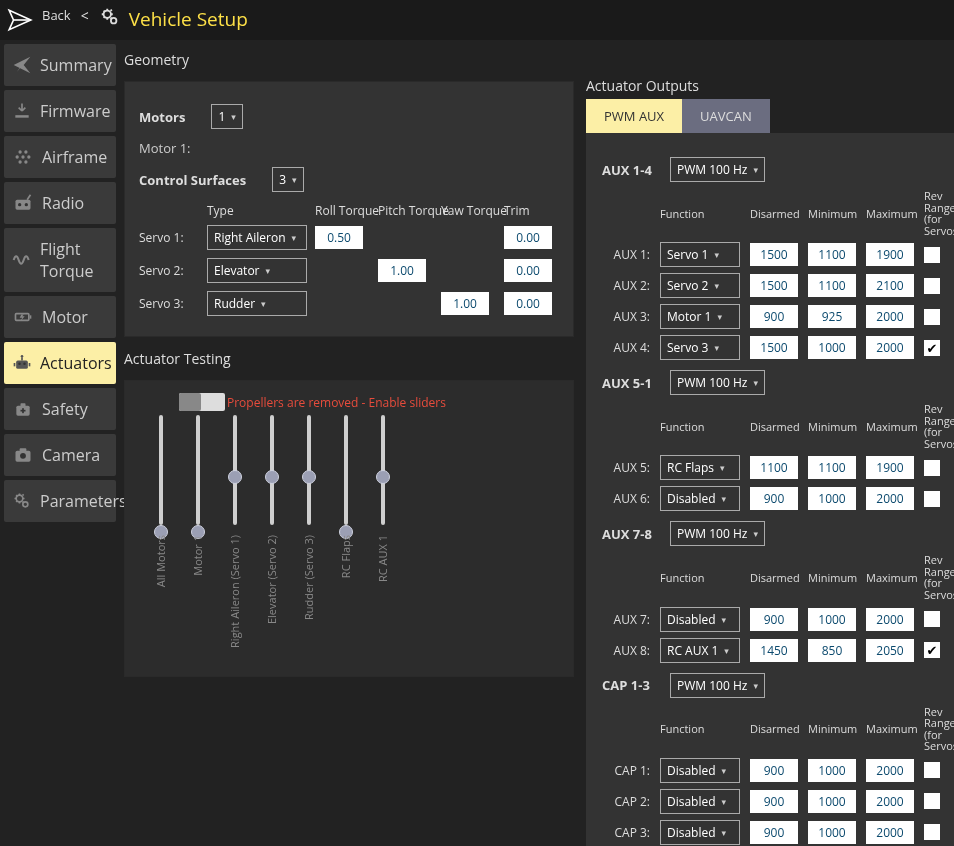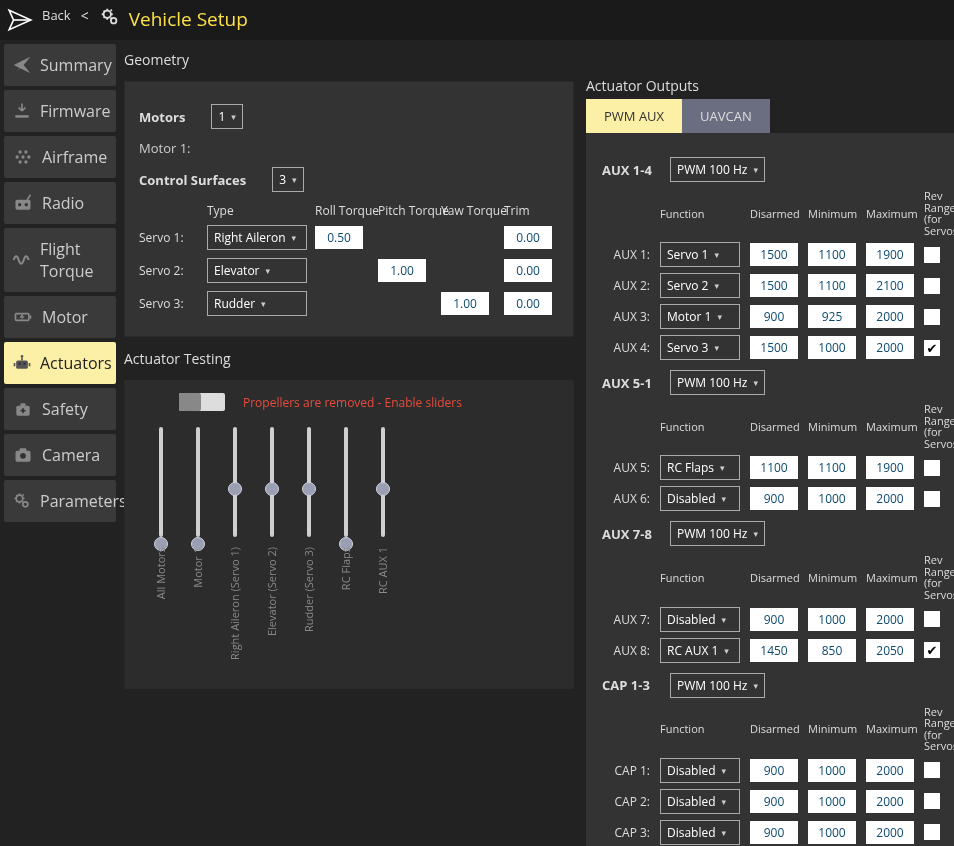--- a/index.html
+++ b/index.html
@@ -42,21 +42,21 @@
   .geo-label { font-weight:700; }
   .geo-sub { color:#ccc; margin:6px 0 10px 0; }
   .cs-head { display:grid; grid-template-columns:60px 100px 55px 55px 55px 55px; gap:8px; margin-bottom:6px; color:#ddd; font-size:12px; }
   .cs-head span:first-child { }
   .cs-row  { display:grid; grid-template-columns:60px 100px 55px 55px 55px 55px; gap:8px; align-items:center; margin-bottom:8px; }
   .cs-row .rowlab { font-size:12px; }
 
   
   .toggle { position:relative; width:46px; height:18px; background:#ddd; border-radius:2px; display:inline-block; vertical-align:middle; }
   .toggle::after { content:""; position:absolute; left:0; top:0; width:22px; height:18px; background:#888; border-radius:2px; }
-  .warn { display:flex; align-items:center; gap:18px; margin-bottom:16px;padding-left:40px; }
+  .warn { display:flex; align-items:center; gap:2px; margin-bottom:4px;padding-left:40px; }
   .warn-text { color:#e74c3c; font-size:12px; }
   .sliders { display:flex; gap:22px; padding-left:14px; }
   .slider-col { display:flex; flex-direction:column; align-items:center; }
   .track { position:relative; width:4px; height:110px; background:#cfcfcf; border-radius:2px; margin-bottom:10px; }
   .knob { position:absolute; left:50%; transform:translateX(-50%); width:14px; height:14px; border-radius:50%; background:#9b9fb4; border:1px solid #d0d3e0; }
   .slider-label { writing-mode:vertical-rl; transform:rotate(180deg); color:#888; font-size:11px; white-space:nowrap; }
 
   
   .tabs { display:flex; }
   .tab { padding:8px 18px; background:#6b6d80; color:#ddd; cursor:pointer; font-size:13px; }

